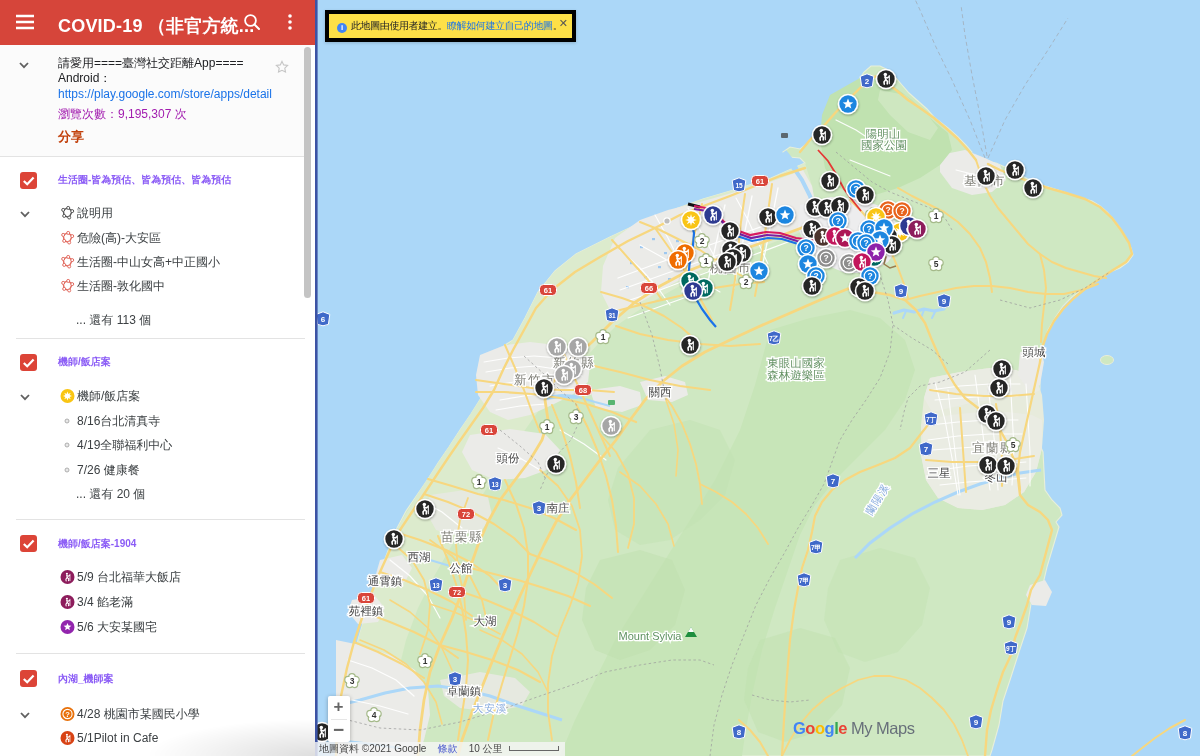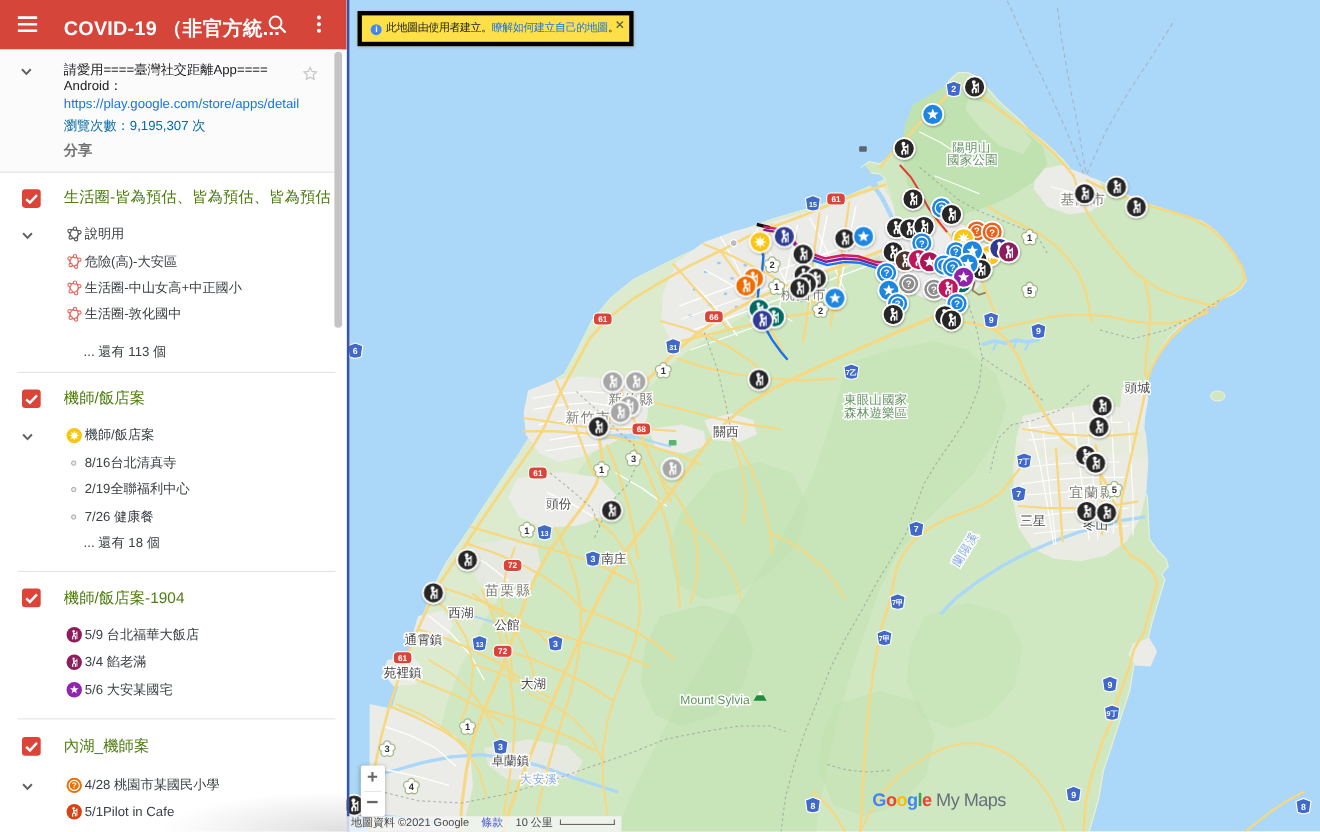--- a/index.html
+++ b/index.html
@@ -1,18 +1,18 @@
 <!DOCTYPE html>
 <html><head><meta charset="utf-8"><style>
 html,body{margin:0;padding:0;width:1200px;height:756px;overflow:hidden;font-family:"Liberation Sans",sans-serif;background:#fff}
 #map{position:absolute;left:315px;top:0;width:885px;height:756px}
 #sb{position:absolute;left:0;top:0;width:315px;height:756px;background:#fff}
 .abs{position:absolute}
 .t13{font-size:12px;color:#3c4043;white-space:nowrap}
-.tt{font-size:14px;font-weight:normal;color:#4d7c0f;white-space:nowrap}
+.tt{font-size:10px;font-weight:bold;color:#8b5cf6;white-space:nowrap}
 .row{position:absolute;left:77px;transform:translateY(-50%)}
 .ic{position:absolute;left:60px;width:15px;height:15px;transform:translateY(-50%)}
 .dv{position:absolute;left:16px;right:10px;height:0;border-top:1px solid #e3e3e3}
 .cb{position:absolute;left:20px;width:17px;height:17px;background:#dc4437;border-radius:3px}
 .cb svg{position:absolute;left:1px;top:1px}
 .chev{position:absolute;left:19px;width:12px;height:12px}
 </style></head><body>
 
 <div id="map"><svg width="885" height="756" viewBox="315 0 885 756" xmlns="http://www.w3.org/2000/svg">
 <rect x="315" y="0" width="885" height="756" fill="#abd7f8"></rect>
@@ -638,22 +638,22 @@
         </g>
       </svg>
 </div>
 <div class="abs" style="left:0;top:44.5px;width:311px;height:111px;background:#fbfbfb;border-bottom:1px solid #e3e3e3">
 <svg class="abs" style="left:18px;top:14px" width="12" height="12" viewBox="0 0 12 12">
         <path d="M2,4 L6,8.2 L10,4" fill="none" stroke="#606060" stroke-width="1.8"></path>
       </svg>
 <div class="abs" style="left:58px;top:11.5px;font-size:12px;line-height:15.3px;color:#202124">請愛用====臺灣社交距離App====</div>
 <div class="abs" style="left:58px;top:26.5px;font-size:12px;line-height:15.3px;color:#202124">Android：</div>
 <div class="abs" style="left:58px;top:42px;font-size:12px;color:#1a73e8;width:240px;overflow:hidden;white-space:nowrap">https://play.google.com/store/apps/detail</div>
-<div class="abs" style="left:58px;top:61.5px;font-size:12px;color:#0369a1">瀏覽次數：9,195,307 次</div>
-<div class="abs" style="left:58px;top:83px;font-size:13px;font-weight:bold;color:#737373">分享</div>
+<div class="abs" style="left:58px;top:61.5px;font-size:12px;color:#a21caf">瀏覽次數：9,195,307 次</div>
+<div class="abs" style="left:58px;top:83px;font-size:13px;font-weight:bold;color:#c2410c">分享</div>
 <svg class="abs" style="left:274px;top:14px" width="16" height="16" viewBox="0 0 24 24">
         <path d="M12 3.6l2.6 5.3 5.8.8-4.2 4.1 1 5.8-5.2-2.7-5.2 2.7 1-5.8-4.2-4.1 5.8-.8z" fill="none" stroke="#c6c6c6" stroke-width="1.7"></path>
       </svg>
 </div>
 <div class="cb" style="top:171.5px">
       <svg width="15" height="15" viewBox="0 0 15 15">
         <path d="M2.8,8 L6.2,11.2 L12.6,4.4" fill="none" stroke="#fff" stroke-width="2.2"></path>
       </svg>
     </div>
     <div class="row tt" style="top:180px;left:58px">生活圈-皆為預估、皆為預估、皆為預估</div>
@@ -720,26 +720,26 @@
       <path d="M7.5,3 L8.4,5.4 L10.7,4.3 L9.6,6.6 L12,7.5 L9.6,8.4 L10.7,10.7 L8.4,9.6 L7.5,12 L6.6,9.6 L4.3,10.7 L5.4,8.4 L3,7.5 L5.4,6.6 L4.3,4.3 L6.6,5.4 Z" fill="#fff"></path>
     </svg>
     <div class="row t13" style="top:396px;left:77px">機師/飯店案</div>
     <svg class="ic" style="top:420.5px" viewBox="0 0 15 15">
       <circle cx="7" cy="7.5" r="2" fill="#e8e8e8" stroke="#9e9e9e" stroke-width="0.8"></circle>
     </svg>
     <div class="row t13" style="top:420.5px;left:77px">8/16台北清真寺</div>
     <svg class="ic" style="top:445px" viewBox="0 0 15 15">
       <circle cx="7" cy="7.5" r="2" fill="#e8e8e8" stroke="#9e9e9e" stroke-width="0.8"></circle>
     </svg>
-    <div class="row t13" style="top:445px;left:77px">2/19全聯福利中心</div>
+    <div class="row t13" style="top:445px;left:77px">4/19全聯福利中心</div>
     <svg class="ic" style="top:469.5px" viewBox="0 0 15 15">
       <circle cx="7" cy="7.5" r="2" fill="#e8e8e8" stroke="#9e9e9e" stroke-width="0.8"></circle>
     </svg>
     <div class="row t13" style="top:469.5px;left:77px">7/26 健康餐</div>
-    <div class="row t13" style="top:494px;left:76px">... 還有 18 個</div>
+    <div class="row t13" style="top:494px;left:76px">... 還有 20 個</div>
     <div class="dv" style="top:519px"></div>
     <div class="cb" style="top:535.0px">
       <svg width="15" height="15" viewBox="0 0 15 15">
         <path d="M2.8,8 L6.2,11.2 L12.6,4.4" fill="none" stroke="#fff" stroke-width="2.2"></path>
       </svg>
     </div>
     <div class="row tt" style="top:543.5px;left:58px">機師/飯店案-1904</div>
     <svg class="ic" style="top:576.5px" viewBox="0 0 15 15">
       <circle cx="7.5" cy="7.5" r="7" fill="#8d1d5c"></circle>
       <g transform="translate(7.5,7.5) scale(0.72)" fill="none" stroke="#fff" stroke-width="1.5" stroke-linecap="round">

